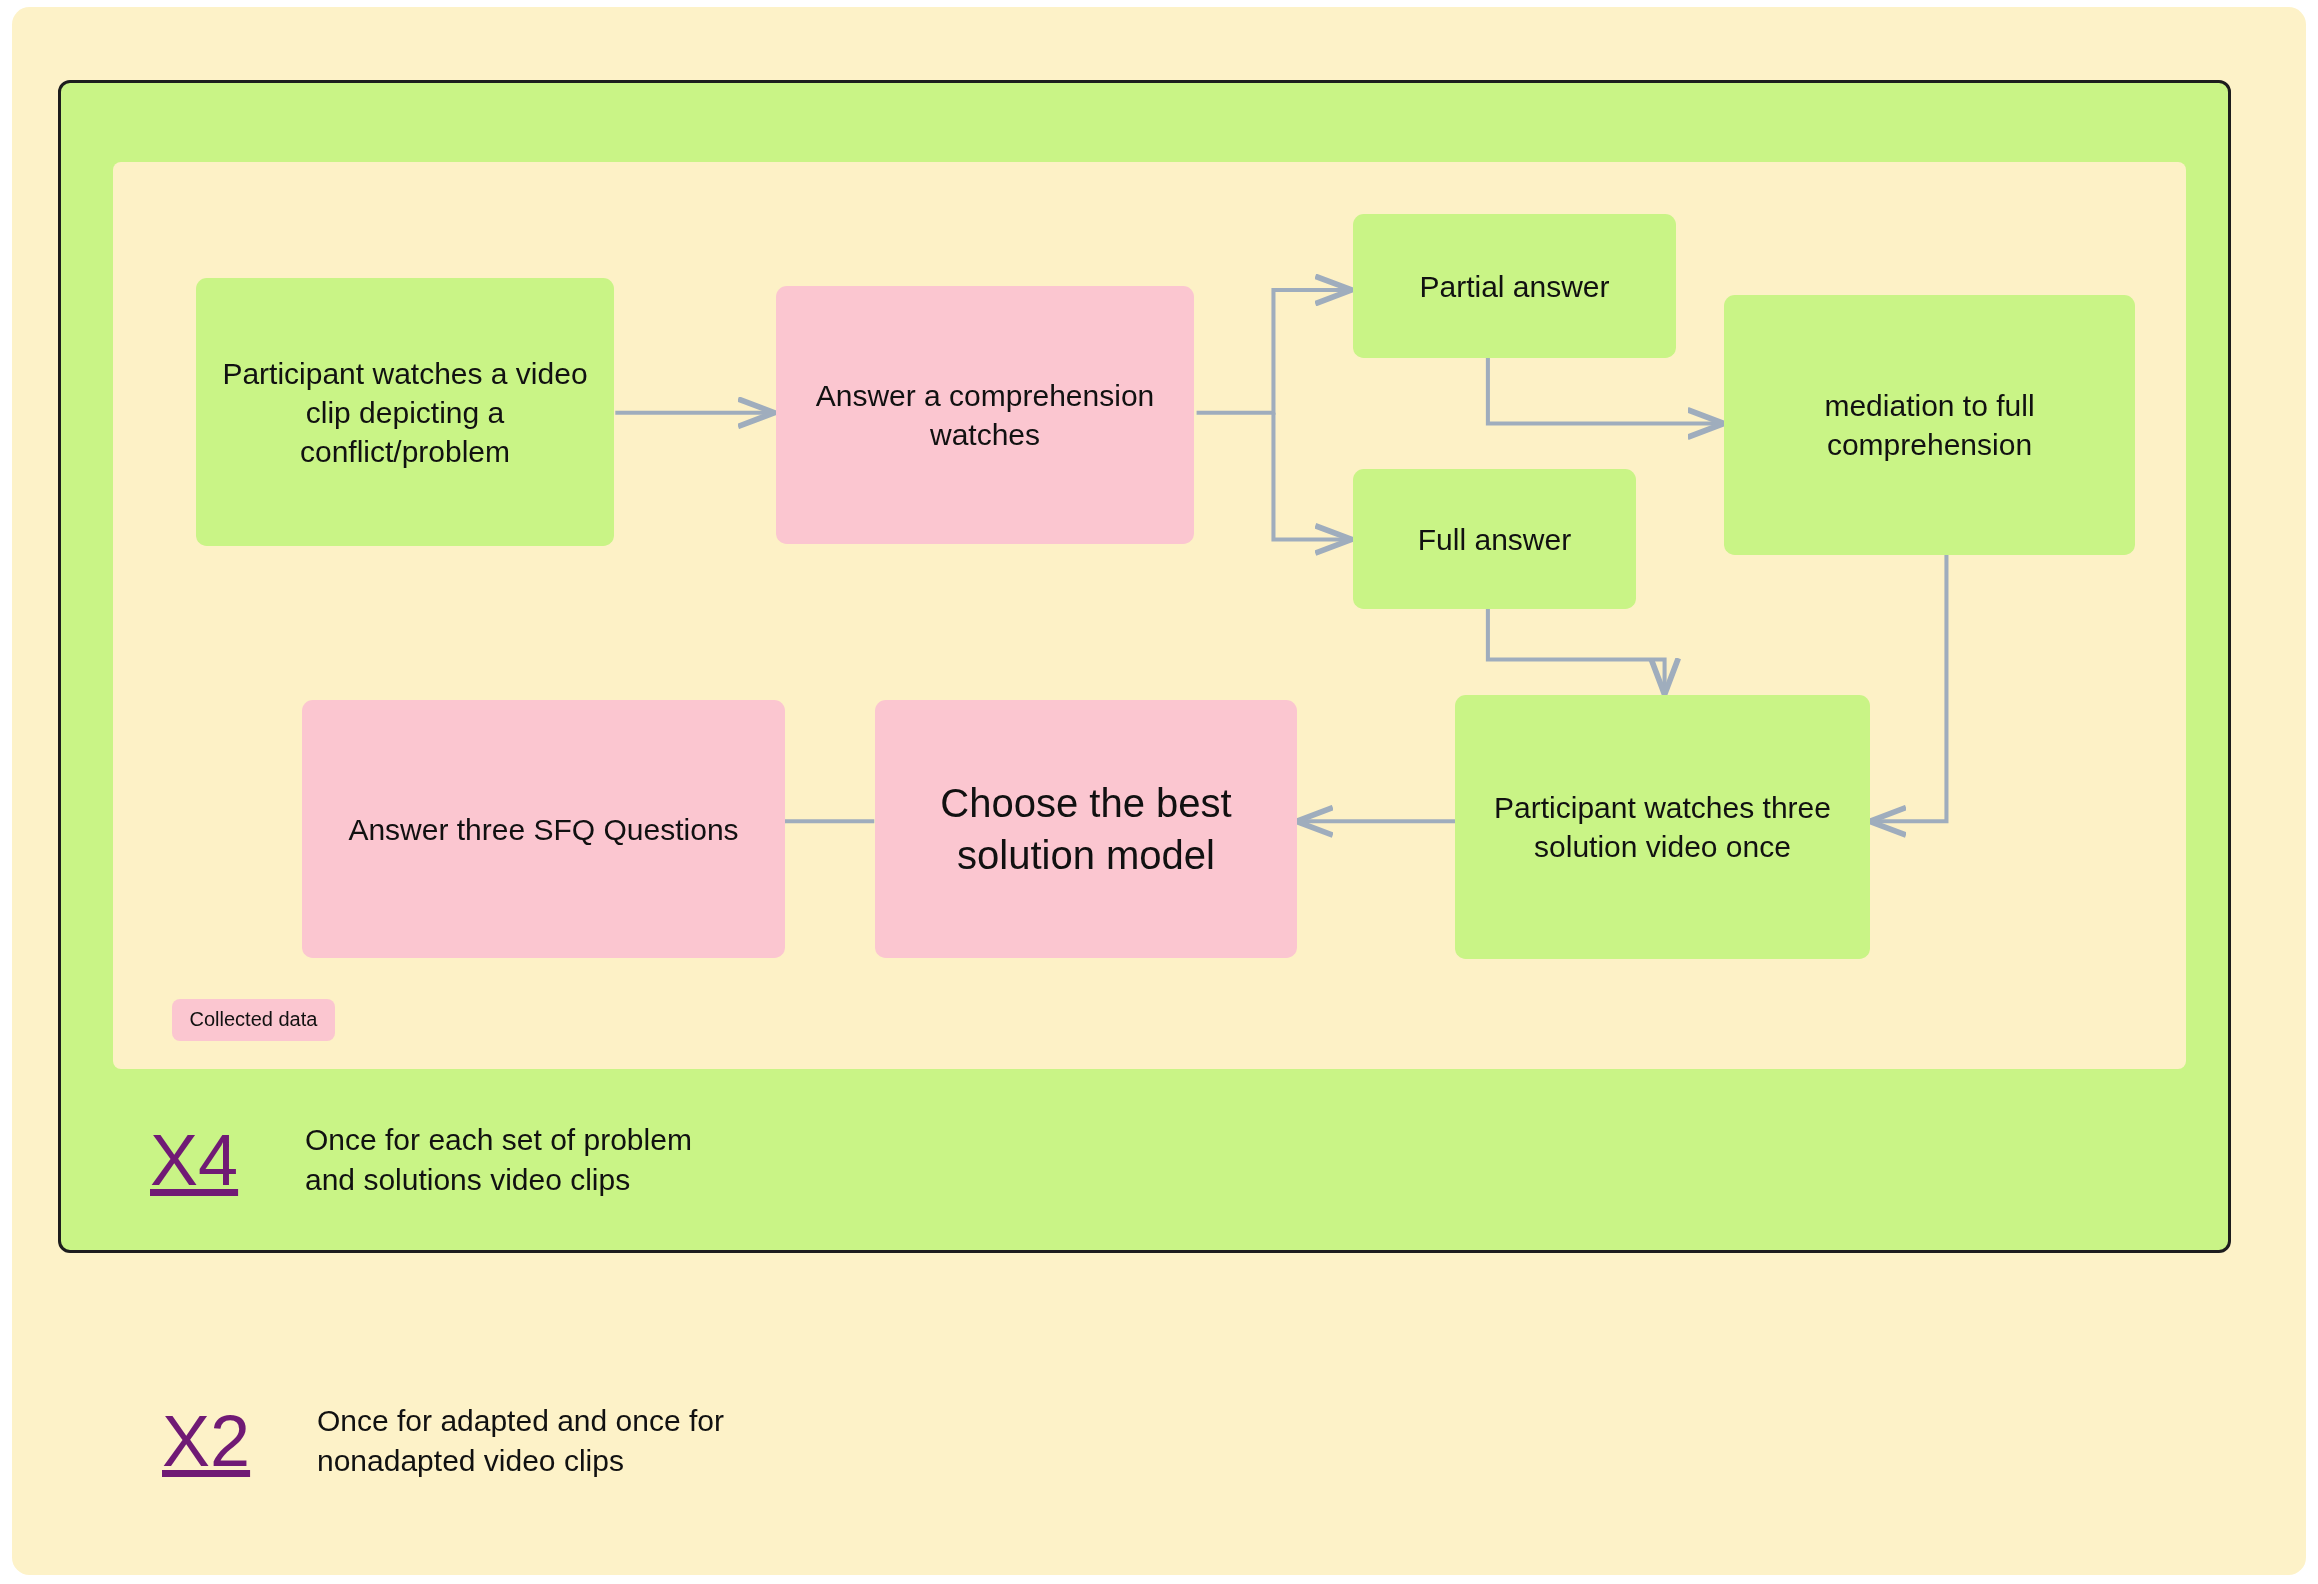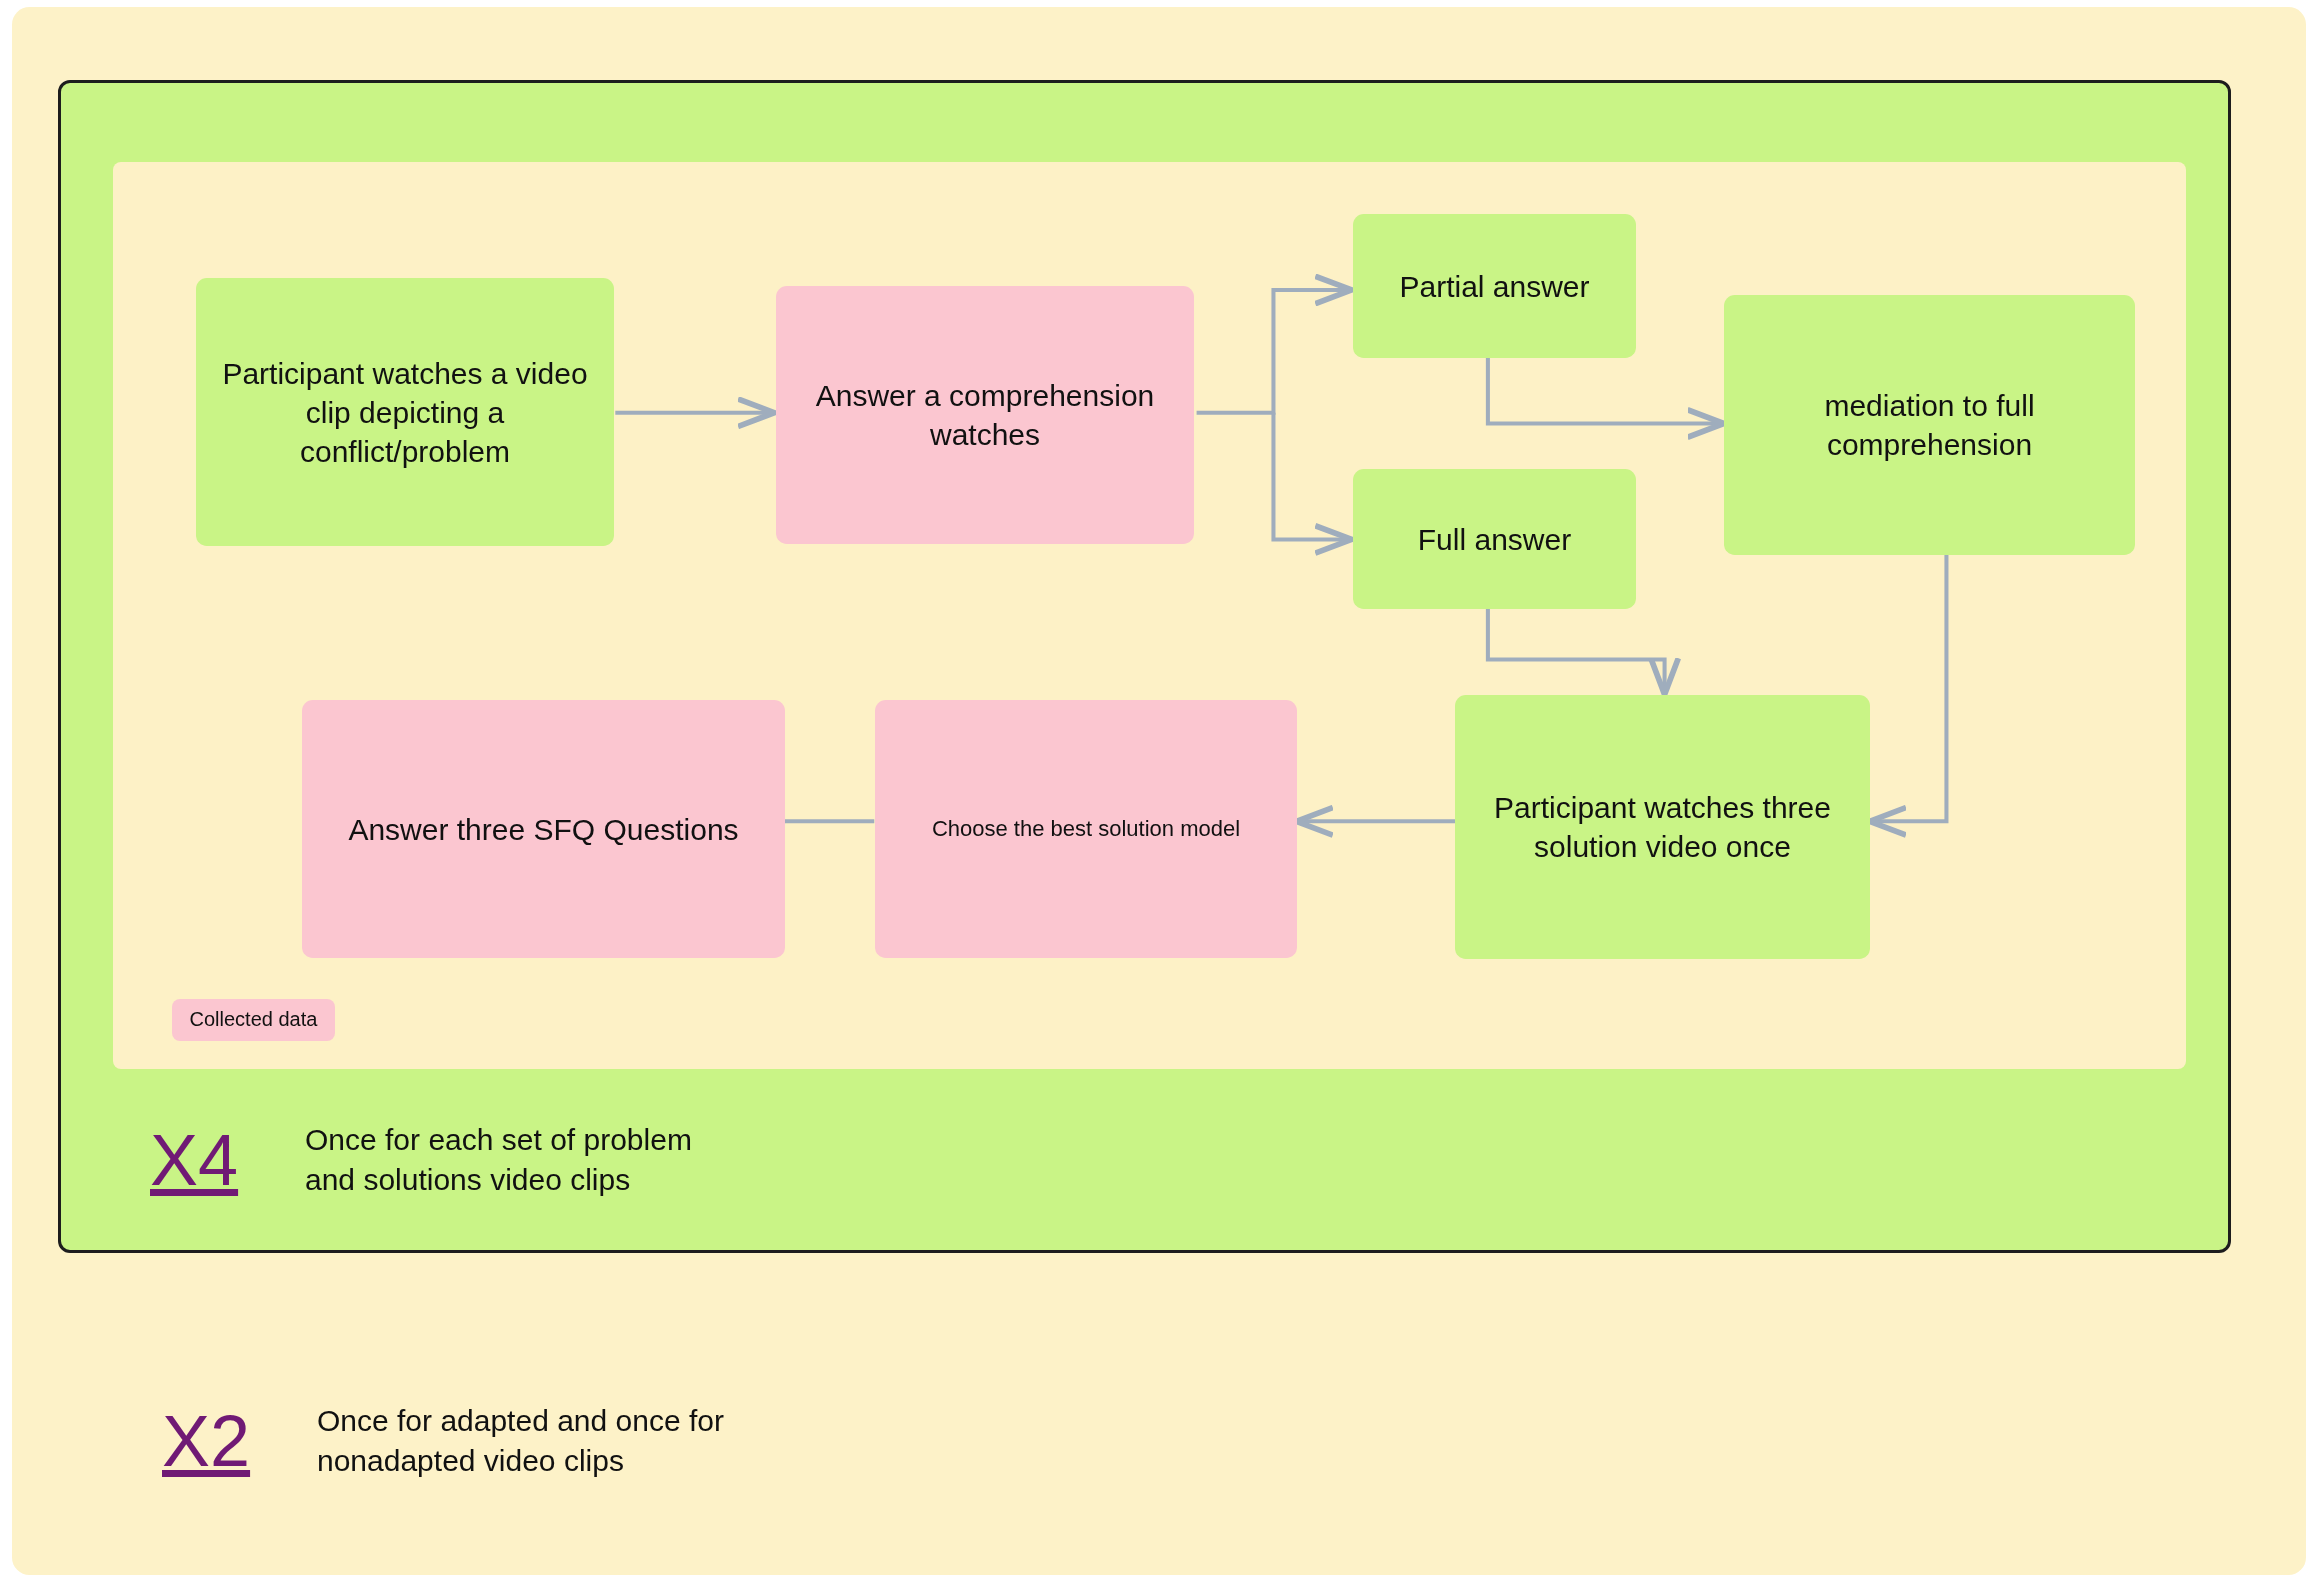--- a/index.html
+++ b/index.html
@@ -162,29 +162,29 @@
       <path d="M 2160,1218 L 1922,1218"></path>
 
       <path d="M 1296,1218 L 1068,1218"></path>
     </g>
   </svg>
 
   <div class="node green" style="left:196px; top:278px; width:418px; height:268px; font-size:30px;">Participant watches a video clip depicting a conflict/problem</div>
 
   <div class="node pink" style="left:776px; top:286px; width:418px; height:258px; font-size:30px;">Answer a comprehension watches</div>
 
-  <div class="node green" style="left:1353px; top:214px; width:283px; height:144px; font-size:30px;">Partial answer</div>
+  <div class="node green" style="left:1353px; top:214px; width:323px; height:144px; font-size:30px;">Partial answer</div>
 
   <div class="node green" style="left:1353px; top:469px; width:283px; height:140px; font-size:30px;">Full answer</div>
 
   <div class="node green" style="left:1724px; top:295px; width:411px; height:260px; font-size:30px;">mediation to full comprehension</div>
 
   <div class="node green" style="left:1455px; top:695px; width:415px; height:264px; font-size:30px;">Participant watches three solution video once</div>
 
-  <div class="node pink" style="left:875px; top:700px; width:422px; height:258px; font-size:22px;">Choose the best solution model</div>
+  <div class="node pink" style="left:875px; top:700px; width:422px; height:258px; font-size:40px;">Choose the best solution model</div>
 
   <div class="node pink" style="left:302px; top:700px; width:483px; height:258px; font-size:30px;">Answer three SFQ Questions</div>
 
   <div id="legend-badge">Collected data</div>
 
   <div class="repeat-row" style="left:150px; top:1120px;">
     <div class="repeat-count">X4</div>
     <div class="repeat-text">Once for each set of problem
 and solutions video clips</div>
   </div>

